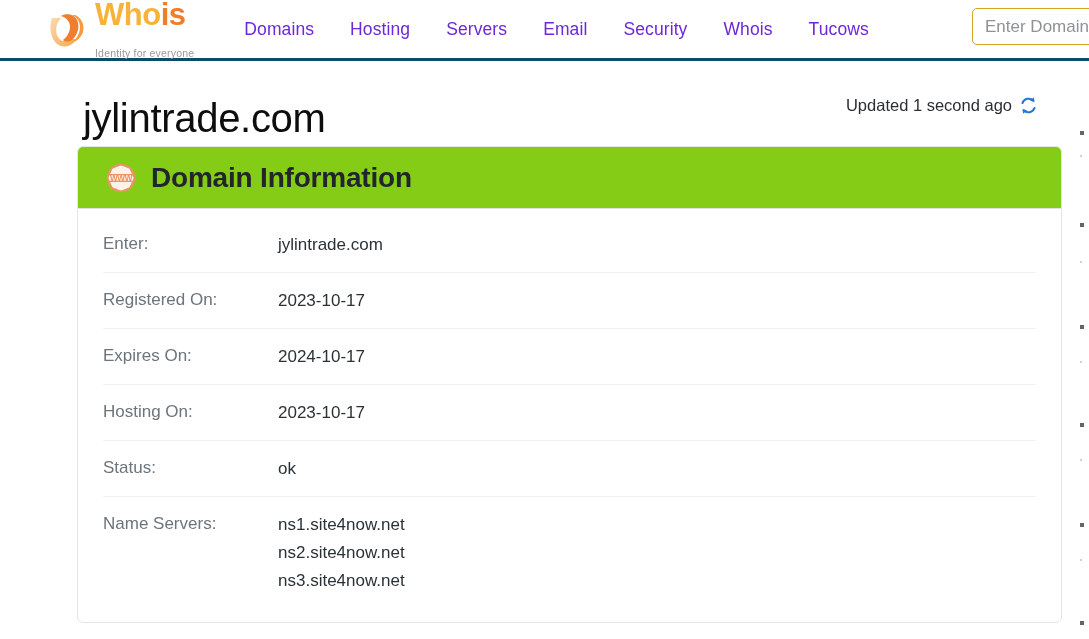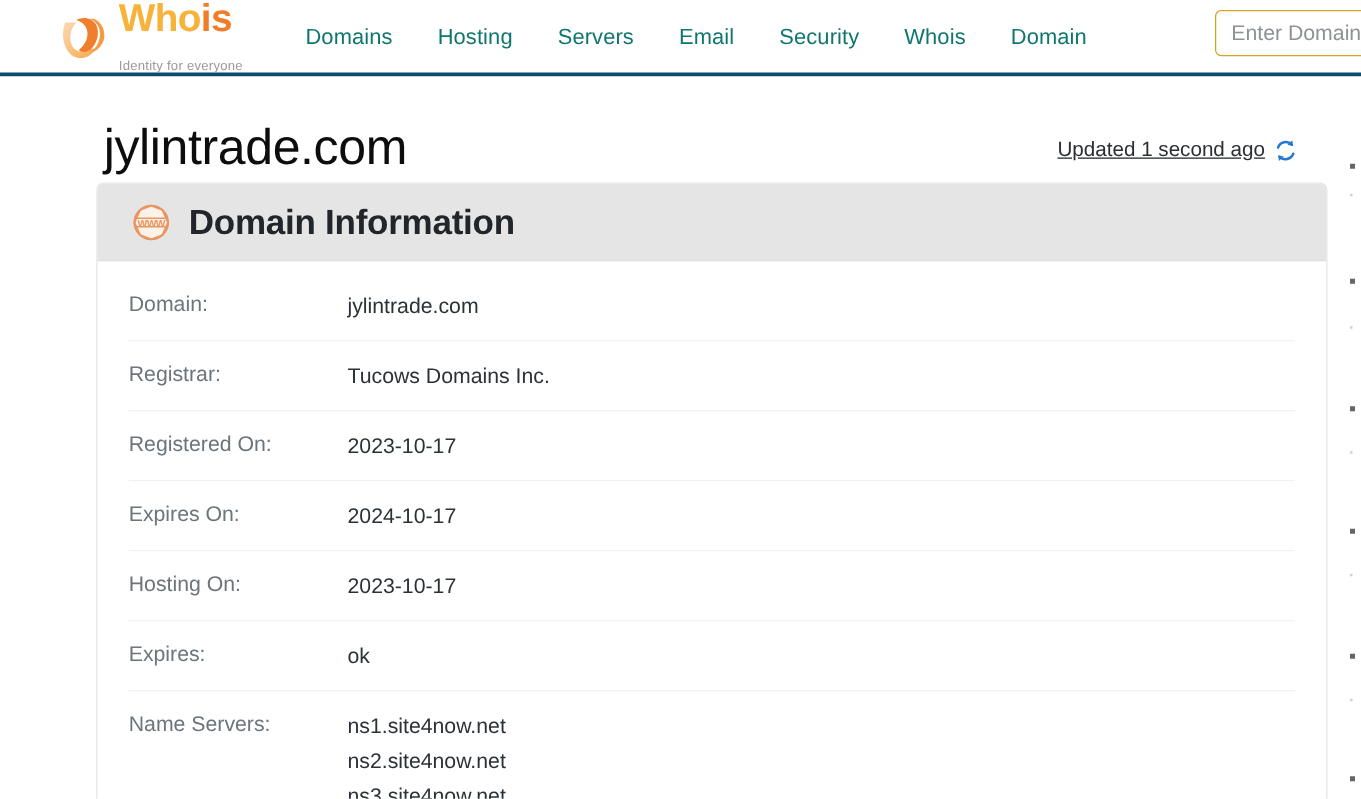--- a/index.html
+++ b/index.html
@@ -71,21 +71,21 @@
 
   .main-nav {
     display: flex;
     align-items: center;
     gap: 0;
     flex: 1 1 auto;
   }
 
   .nav-link {
     font-size: 17.5px;
-    color: #0f766e;
+    color: #6d28d9;
     text-decoration: none;
     padding: 0 18px;
     white-space: nowrap;
     letter-spacing: 0.1px;
   }
 
   .header-search {
     position: absolute;
     left: 972px;
     top: 8px;
@@ -127,23 +127,22 @@
     color: #0d0d0d;
     letter-spacing: -0.3px;
     line-height: 1;
     padding-bottom: 8px;
   }
 
   .updated {
     display: flex;
     align-items: center;
     gap: 7px;
-    padding-bottom: 16px;
+    padding-bottom: 31px;
     padding-right: 24px;
-    text-decoration: underline;
   }
 
   .updated-text {
     font-size: 16.5px;
     color: #2b2f33;
     white-space: nowrap;
   }
 
   .refresh-icon {
     width: 19px;
@@ -156,21 +155,21 @@
   .card {
     margin: 0 0 0 77px;
     width: 985px;
     border: 1px solid #e3e5e8;
     border-radius: 6px;
     background: #ffffff;
     overflow: hidden;
   }
 
   .card-header {
-    background: #e5e5e5;
+    background: #84cc16;
     border-bottom: 1px solid #dfe1e4;
     height: 62px;
     display: flex;
     align-items: center;
     padding-left: 25px;
     gap: 12px;
   }
 
   .www-icon { width: 36px; height: 36px; display: block; flex: 0 0 auto; }
 
@@ -248,21 +247,21 @@
     </span>
   </a>
 
   <nav class="main-nav">
     <a class="nav-link" href="#">Domains</a>
     <a class="nav-link" href="#">Hosting</a>
     <a class="nav-link" href="#">Servers</a>
     <a class="nav-link" href="#">Email</a>
     <a class="nav-link" href="#">Security</a>
     <a class="nav-link" href="#">Whois</a>
-    <a class="nav-link" href="#">Domain</a>
+    <a class="nav-link" href="#">Tucows</a>
   </nav>
 
   <div class="header-search">
     <input type="text" placeholder="Enter Domain" style="">
   </div>
 </header>
 
 <main class="page">
 
   <div class="title-row">
@@ -287,46 +286,42 @@
         <path d="M18 4.5 L27 8 L31.5 18 L27 28 L18 31.5 L9 28 L4.5 18 L9 8 Z" fill="none" stroke="#e8955f" stroke-width="1.5" stroke-linejoin="round"></path>
         <path d="M4.6 14.6 H31.4 M4.6 21.4 H31.4" stroke="#e8955f" stroke-width="1.1"></path>
         <text x="18" y="21.3" text-anchor="middle" font-family="&quot;Liberation Sans&quot;, sans-serif" font-size="8.2" font-weight="700" fill="#e8955f" letter-spacing="-0.4">WWW</text>
       </svg>
       <span class="card-title">Domain Information</span>
     </div>
 
     <div class="card-body">
 
       <div class="info-row">
-        <div class="info-label">Domain:</div>
+        <div class="info-label">Enter:</div>
         <div class="info-value">jylintrade.com</div>
       </div>
 
-      <div class="info-row">
-        <div class="info-label">Registrar:</div>
-        <div class="info-value">Tucows Domains Inc.</div>
-      </div>
 
       <div class="info-row">
         <div class="info-label">Registered On:</div>
         <div class="info-value">2023-10-17</div>
       </div>
 
       <div class="info-row">
         <div class="info-label">Expires On:</div>
         <div class="info-value">2024-10-17</div>
       </div>
 
       <div class="info-row">
         <div class="info-label">Hosting On:</div>
         <div class="info-value">2023-10-17</div>
       </div>
 
       <div class="info-row">
-        <div class="info-label">Expires:</div>
+        <div class="info-label">Status:</div>
         <div class="info-value">ok</div>
       </div>
 
       <div class="info-row">
         <div class="info-label">Name Servers:</div>
         <div class="info-value ns-list">
           <span>ns1.site4now.net</span>
           <span>ns2.site4now.net</span>
           <span>ns3.site4now.net</span>
         </div>

